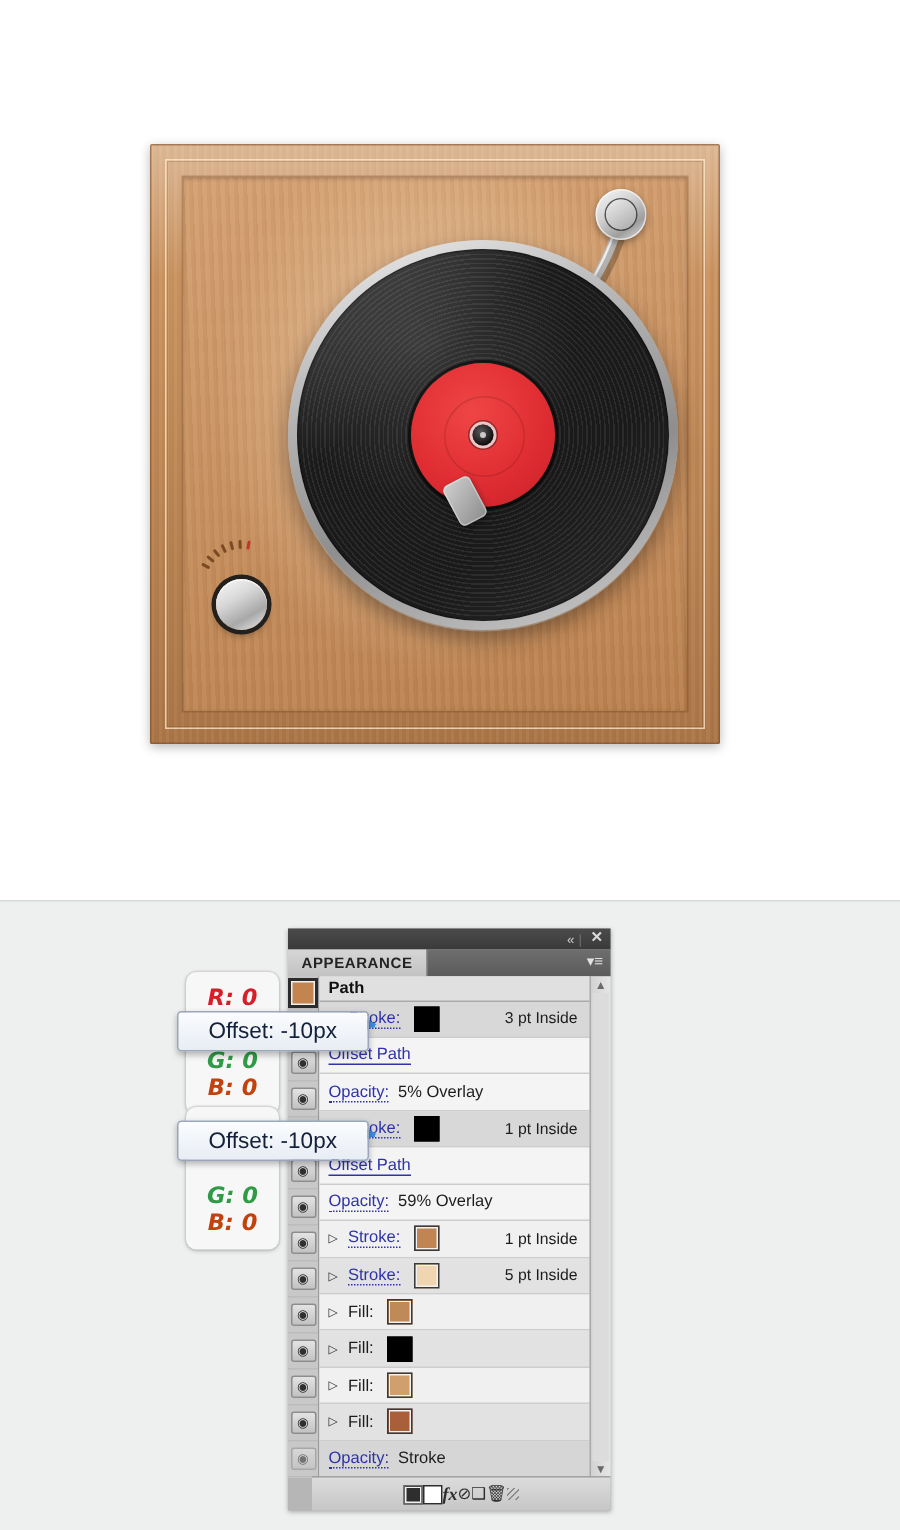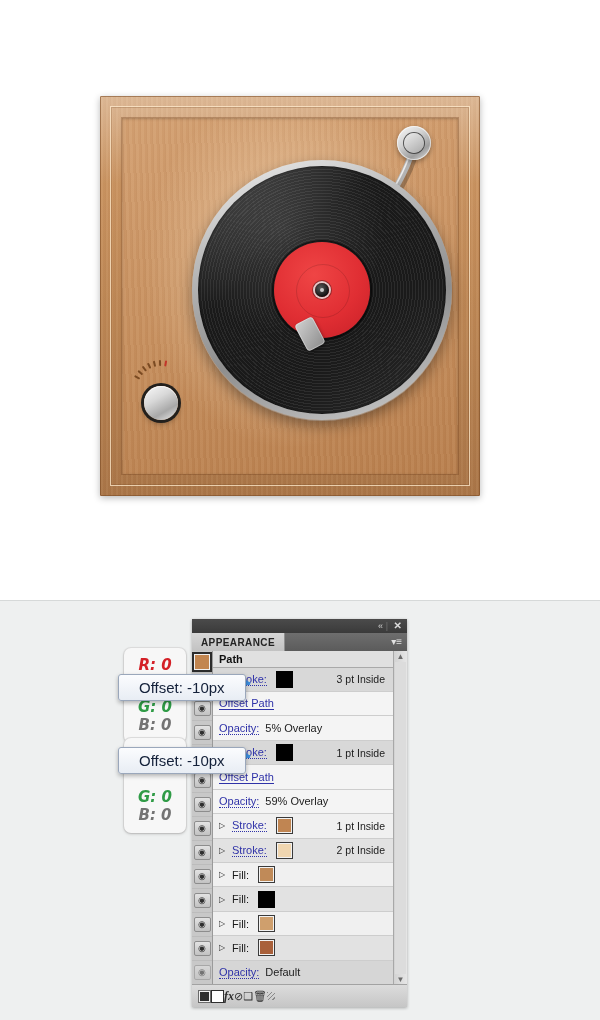--- a/index.html
+++ b/index.html
@@ -237,24 +237,24 @@
     box-shadow:0 2px 4px rgba(0,0,0,.28);
     color:#14213a;font-size:15px;
     padding:4px 20px;white-space:nowrap;
     z-index:7;
   }
   #tooltip-1{left:310px;top:691px;}
   #tooltip-2{left:310px;top:764px;}
 
   
   #panel-footer{
-    position:absolute;left:0;right:0;bottom:0;height:22px;
+    position:absolute;left:16px;right:0;bottom:0;height:22px;
     background:linear-gradient(180deg,#dcdcdc,#c6c6c6);
     border-top:1px solid #a2a2a2;
-    display:flex;align-items:center;justify-content:flex-start;
+    display:flex;align-items:center;justify-content:center;
     padding:0 6px;
   }
   .foot-ico{color:#2e2e2e;font-size:11px;line-height:12px;display:flex;align-items:center;justify-content:center;}
   .ico-filled-sq{width:11px;height:11px;background:#2e2e2e;border:1px solid #6a6a6a;box-shadow:0 0 0 1px #f0f0f0 inset;}
   .ico-open-sq{width:11px;height:11px;background:#fff;border:1px solid #2e2e2e;}
   .ico-fx{font-style:italic;font-weight:bold;font-size:12px;font-family:"Liberation Serif",serif;}
   .ico-grip{width:8px;height:8px;
     background:repeating-linear-gradient(135deg,#8a8a8a 0 1px,transparent 1px 3px);}
 
   
@@ -262,21 +262,21 @@
     position:absolute;width:62px;padding:8px 0 9px;
     background:#f7f7f7;border-radius:7px;
     box-shadow:0 1px 3px rgba(0,0,0,.22),0 0 0 1px #e2e2e2;
     text-align:center;z-index:6;
   }
   #rgb-card-1{left:124px;top:648px;}
   #rgb-card-2{left:124px;top:738px;}
   .rgb-line{font-size:15px;font-weight:bold;line-height:18px;font-family:"DejaVu Sans",sans-serif;font-style:italic;}
   .rgb-r{color:#d42027;}
   .rgb-g{color:#2f9b46;margin-top:24px;}
-  .rgb-b{color:#737373;}
+  .rgb-b{color:#c2410c;}
 
   
   .connector{position:absolute;height:3px;background:#3e8ddd;z-index:5;}
   #connector-1{left:186px;top:682px;width:66px;}
   #connector-2{left:186px;top:755px;width:66px;}
   .connector .arrow-head{
     position:absolute;right:-1px;top:-3px;width:0;height:0;
     border-left:7px solid #3e8ddd;border-top:4px solid transparent;border-bottom:4px solid transparent;
   }
 </style>
@@ -453,21 +453,21 @@
           <div class="row">
             <span class="disclosure">▷</span>
             <span class="lbl-link">Stroke:</span>
             <div class="swatch" style="background: rgb(192, 133, 82);"></div>
             <span class="lbl-val">1 pt  Inside</span>
           </div>
           <div class="row alt">
             <span class="disclosure">▷</span>
             <span class="lbl-link">Stroke:</span>
             <div class="swatch" style="background: rgb(240, 214, 176);"></div>
-            <span class="lbl-val">2 pt  Inside</span>
+            <span class="lbl-val">5 pt  Inside</span>
           </div>
           <div class="row">
             <span class="disclosure">▷</span>
             <span class="lbl-plain">Fill:</span>
             <div class="swatch" style="background: rgb(192, 138, 88);"></div>
           </div>
           <div class="row alt">
             <span class="disclosure">▷</span>
             <span class="lbl-plain">Fill:</span>
             <div class="swatch plain" style="background: rgb(0, 0, 0); border: 1px solid rgb(0, 0, 0);"></div>
@@ -477,21 +477,21 @@
             <span class="lbl-plain">Fill:</span>
             <div class="swatch" style="background: rgb(207, 159, 109);"></div>
           </div>
           <div class="row alt">
             <span class="disclosure">▷</span>
             <span class="lbl-plain">Fill:</span>
             <div class="swatch" style="background: rgb(169, 96, 58);"></div>
           </div>
           <div class="row sub foot">
             <span class="lbl-link">Opacity:</span>
-            <span class="lbl-plain" style="margin-left: 6px;">Default</span>
+            <span class="lbl-plain" style="margin-left: 6px;">Stroke</span>
           </div>
         </div>
       <div id="scroll-col">
         <div id="scroll-track"></div>
         <div class="scroll-arrow" id="scroll-up">▲</div>
         <div class="scroll-arrow" id="scroll-down">▼</div>
       </div>
     </div>
 
     <div id="panel-footer">

